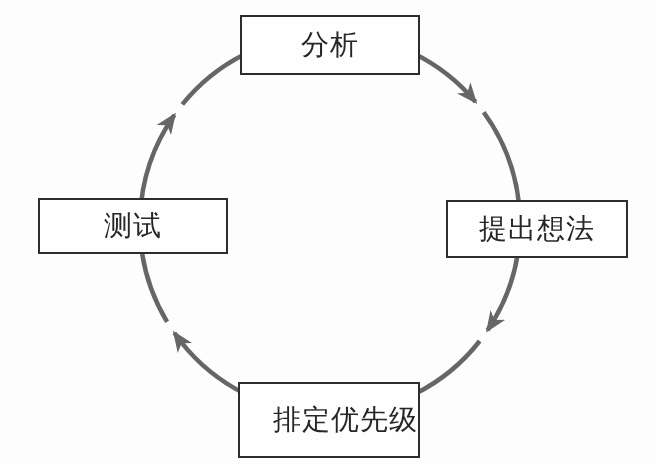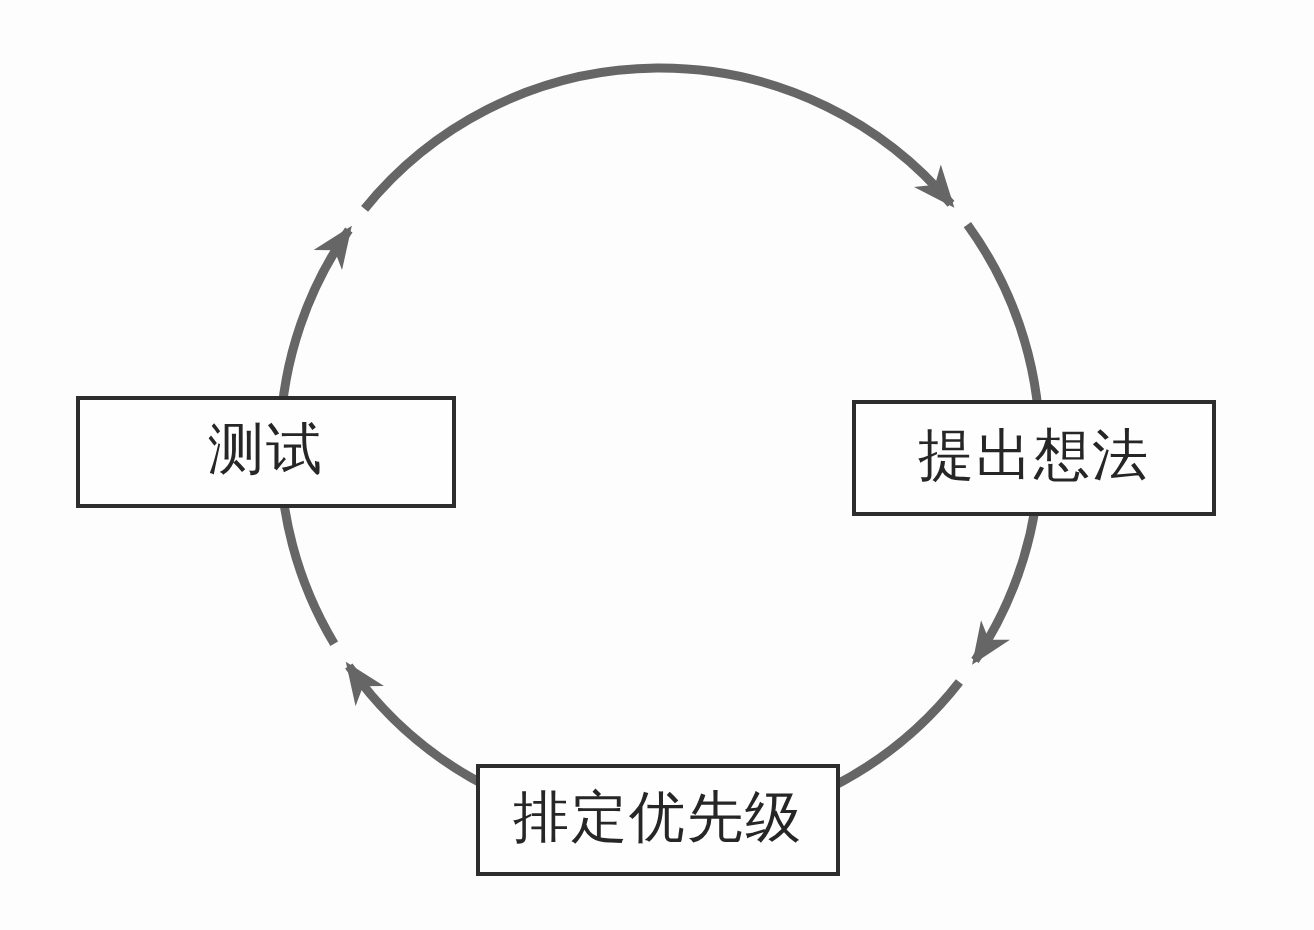--- a/index.html
+++ b/index.html
@@ -37,22 +37,22 @@
     justify-content: center;
   }
   .node-label {
     font-size: 28px;
     color: #262626;
     letter-spacing: 1px;
     white-space: nowrap;
     line-height: 1;
   }
   .node-top    { left: 240px; top: 15px;  width: 180px; height: 60px; }
-  .node-right  { left: 426px; top: 200px; width: 182px; height: 58px; }
-  .node-bottom { left: 238px; top: 382px; width: 182px; height: 56px; }
+  .node-right  { left: 446px; top: 200px; width: 182px; height: 58px; }
+  .node-bottom { left: 238px; top: 382px; width: 182px; height: 76px; justify-content: flex-end; }
   .node-left   { left: 38px;  top: 198px; width: 190px; height: 56px; }
 </style>
 </head>
 <body>
 
 <div class="stage">
 
   <svg class="cycle-svg" viewBox="0 0 657 465" xmlns="http://www.w3.org/2000/svg">
     <defs>
       <marker id="arrowhead" viewBox="0 0 12 10" refX="10.5" refY="5" markerWidth="21" markerHeight="17.5" orient="auto" markerUnits="userSpaceOnUse">
@@ -62,20 +62,23 @@
 
     <path class="arc" stroke="#666666" d="M 182.3 104.4 A 190 190 0 0 1 475.5 101.9" marker-end="url(#arrowhead)"></path>
 
     <path class="arc" stroke="#666666" d="M 483.7 112.3 A 190 190 0 0 1 487.5 330.2" marker-end="url(#arrowhead)"></path>
 
     <path class="arc" stroke="#666666" d="M 479.7 341.0 A 190 190 0 0 1 174.4 333.0" marker-end="url(#arrowhead)"></path>
 
     <path class="arc" stroke="#666666" d="M 167.1 321.9 A 190 190 0 0 1 174.4 115.0" marker-end="url(#arrowhead)"></path>
   </svg>
 
+  <div class="node node-top">
+    <span class="node-label">分析</span>
+  </div>
 
   <div class="node node-right">
     <span class="node-label">提出想法</span>
   </div>
 
   <div class="node node-bottom">
     <span class="node-label">排定优先级</span>
   </div>
 
   <div class="node node-left">

